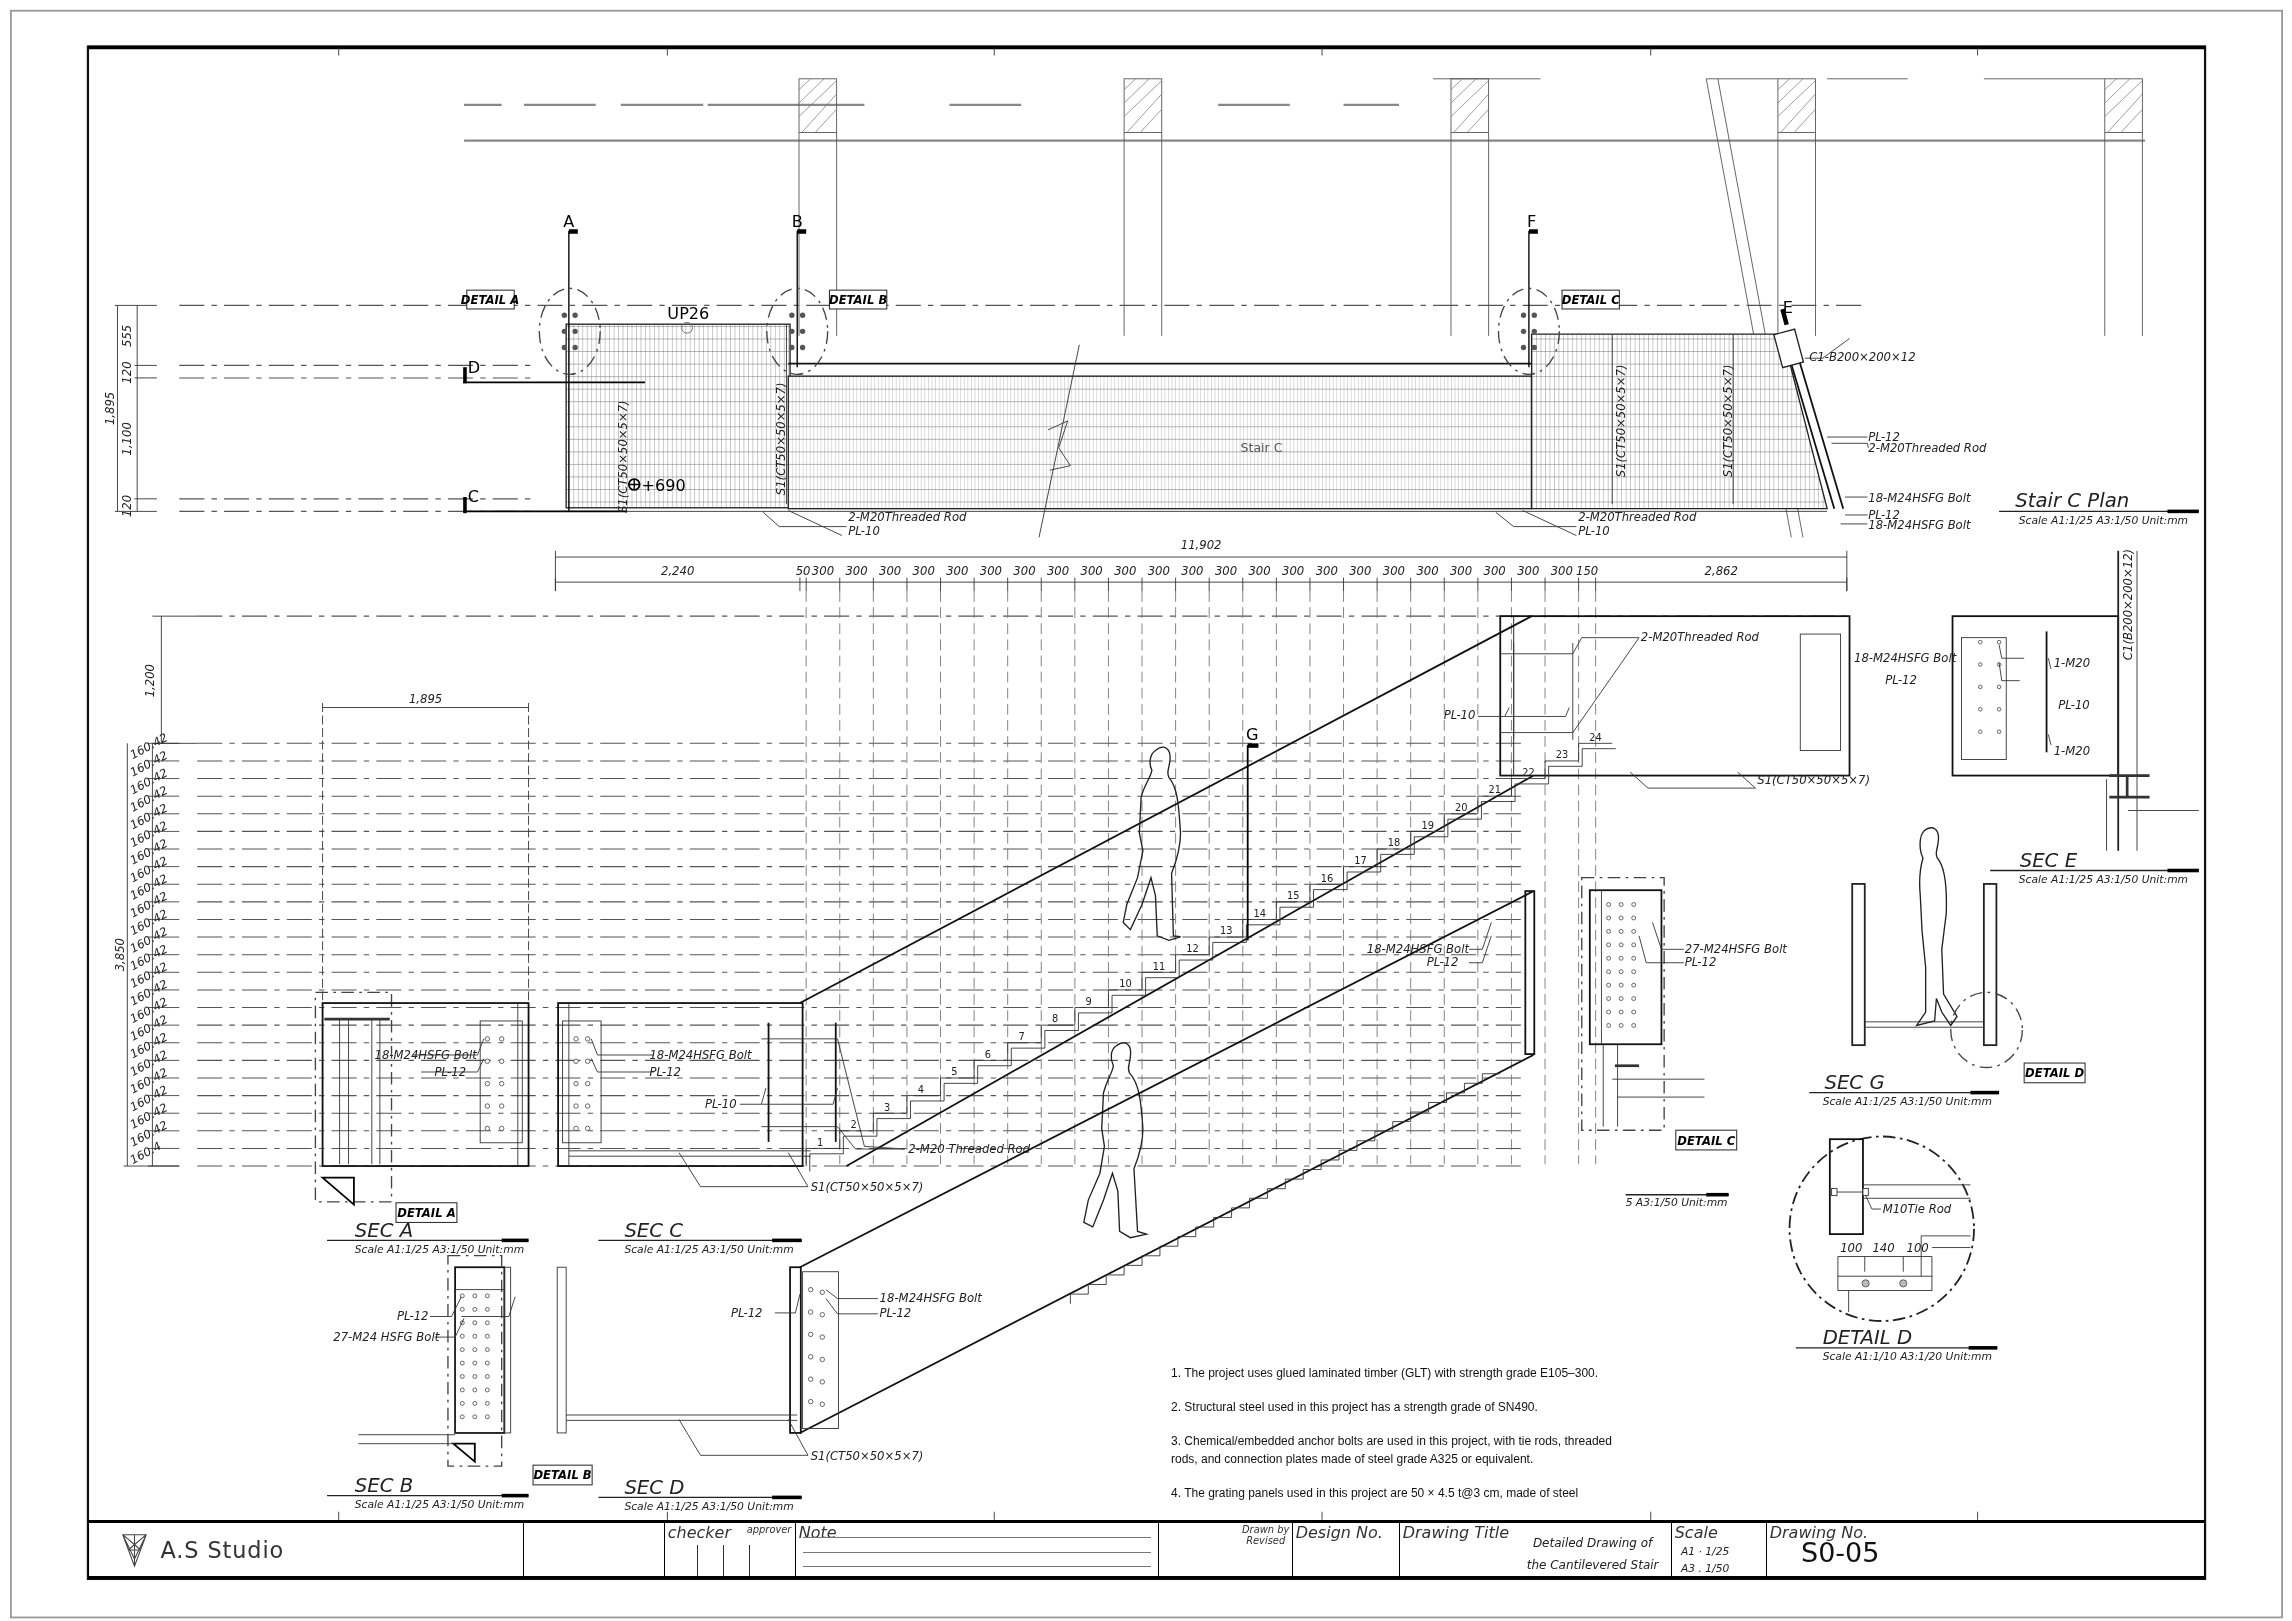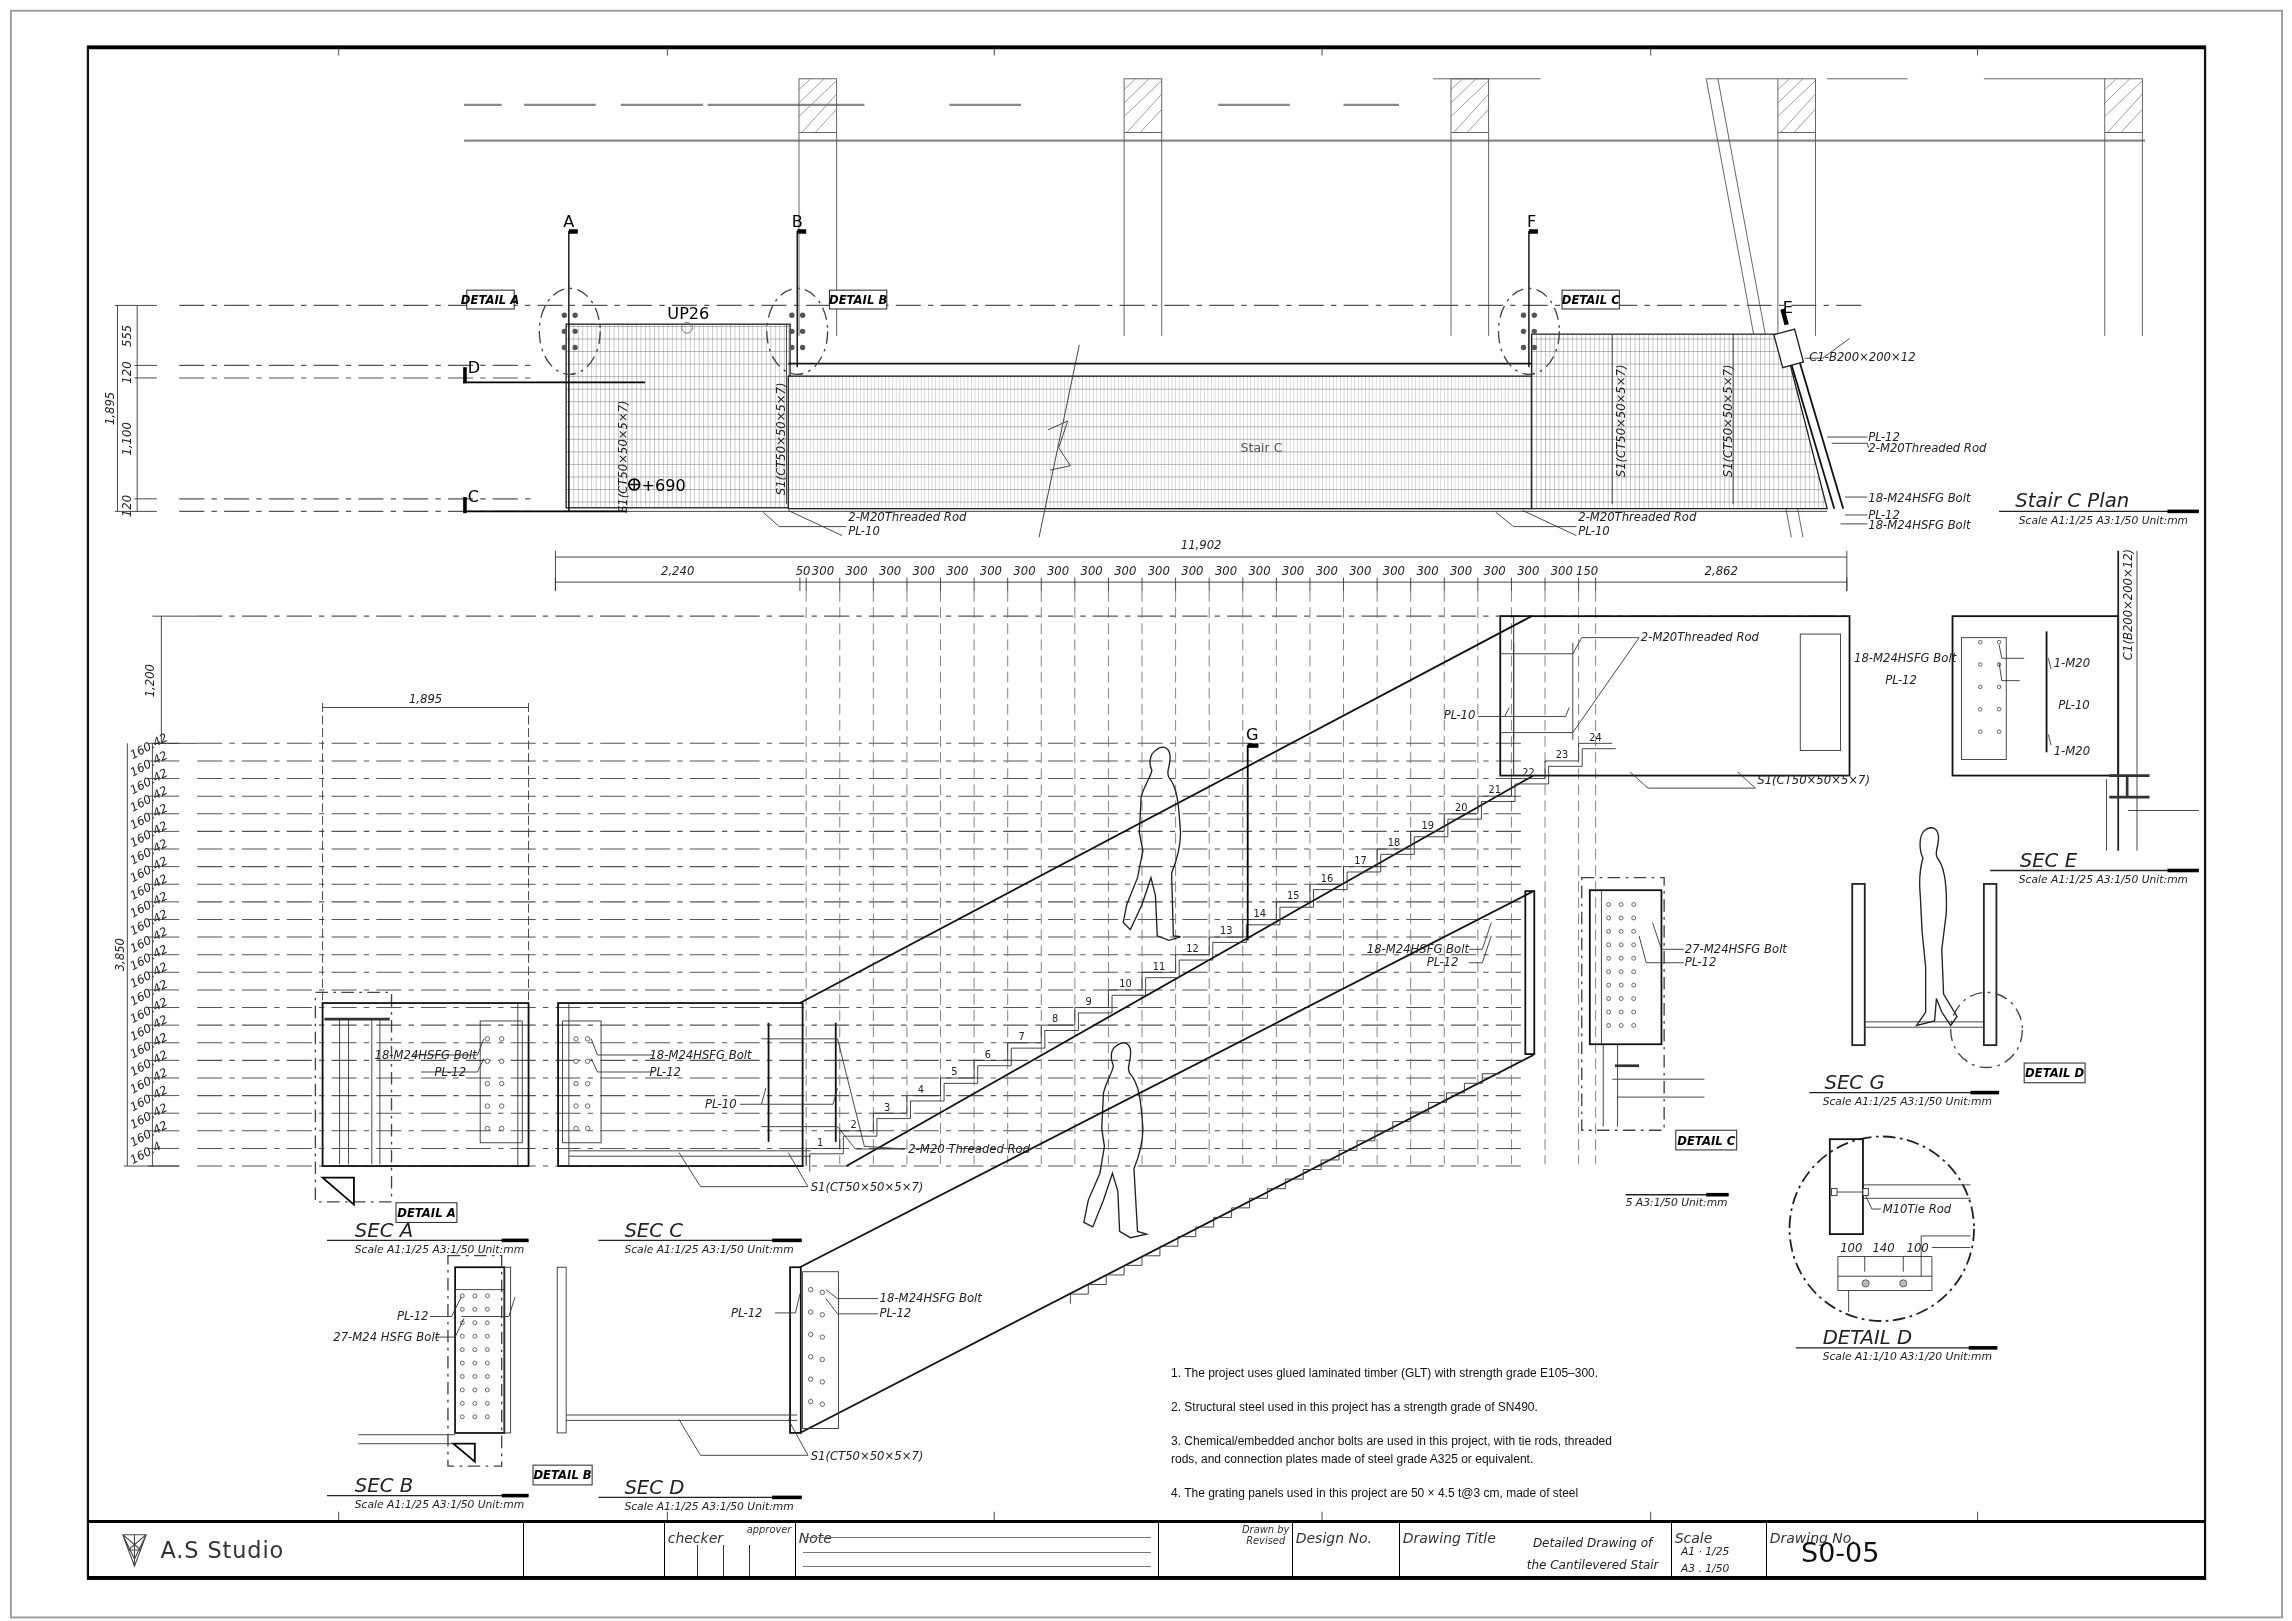--- a/index.html
+++ b/index.html
@@ -13,21 +13,21 @@
   .box{fill:#fff;stroke:#333;stroke-width:1.2;}
   .thin{stroke:#333;stroke-width:1;fill:none;}
   .med{stroke:#111;stroke-width:2;fill:none;}
   .dash{stroke:#555;stroke-width:1.2;stroke-dasharray:28 8 6 8;fill:none;}
   .dd{stroke:#444;stroke-width:1.5;stroke-dasharray:14 6 3 6;fill:none;}
   .notes{position:absolute;left:1155px;top:1348px;width:502px;font-family:"Liberation Sans",sans-serif;font-size:12px;line-height:18px;color:#111;}
   .notes div{margin:16px;}
   .tb{position:absolute;left:88px;top:1520px;width:2117px;height:59px;border-top:3.6px solid #000;border-bottom:3.6px solid #000;border-left:1.8px solid #000;border-right:1.8px solid #000;box-sizing:border-box;display:flex;font-family:"DejaVu Sans",sans-serif;}
   .tb > div{border-right:1.8px solid #000;position:relative;box-sizing:border-box;height:100%;}
   .tb > div:last-child{border-right:none;}
-  .cap{position:absolute;left:2.7px;top:7px;font-size:14px;font-style:italic;color:#333;}
+  .cap{position:absolute;left:2.7px;top:0;font-size:16px;font-style:italic;color:#333;}
   .logo{width:435px;display:flex;align-items:center;padding-left:32px;gap:12.5px;}
   .logo .name{font-size:22.4px;color:#333;letter-spacing:0.9px;}
   .blank1{width:141px;}
   .chk{width:131px;}
   .chk .c2{position:absolute;right:3.6px;top:0.9px;font-size:9.9px;font-style:italic;color:#333;margin-left:40px;}
   .chk .v{position:absolute;top:21.5px;bottom:0;border-left:0.9px solid #333;}
   .note{width:363px;}
   .note .ln{position:absolute;left:7.2px;right:7.2px;border-top:1.8px solid #777;}
   .drawn{width:134px;}
   .drawn .a{position:absolute;right:2.7px;top:0.9px;font-size:9.9px;font-style:italic;color:#333;text-align:center;line-height:11.6px;}

